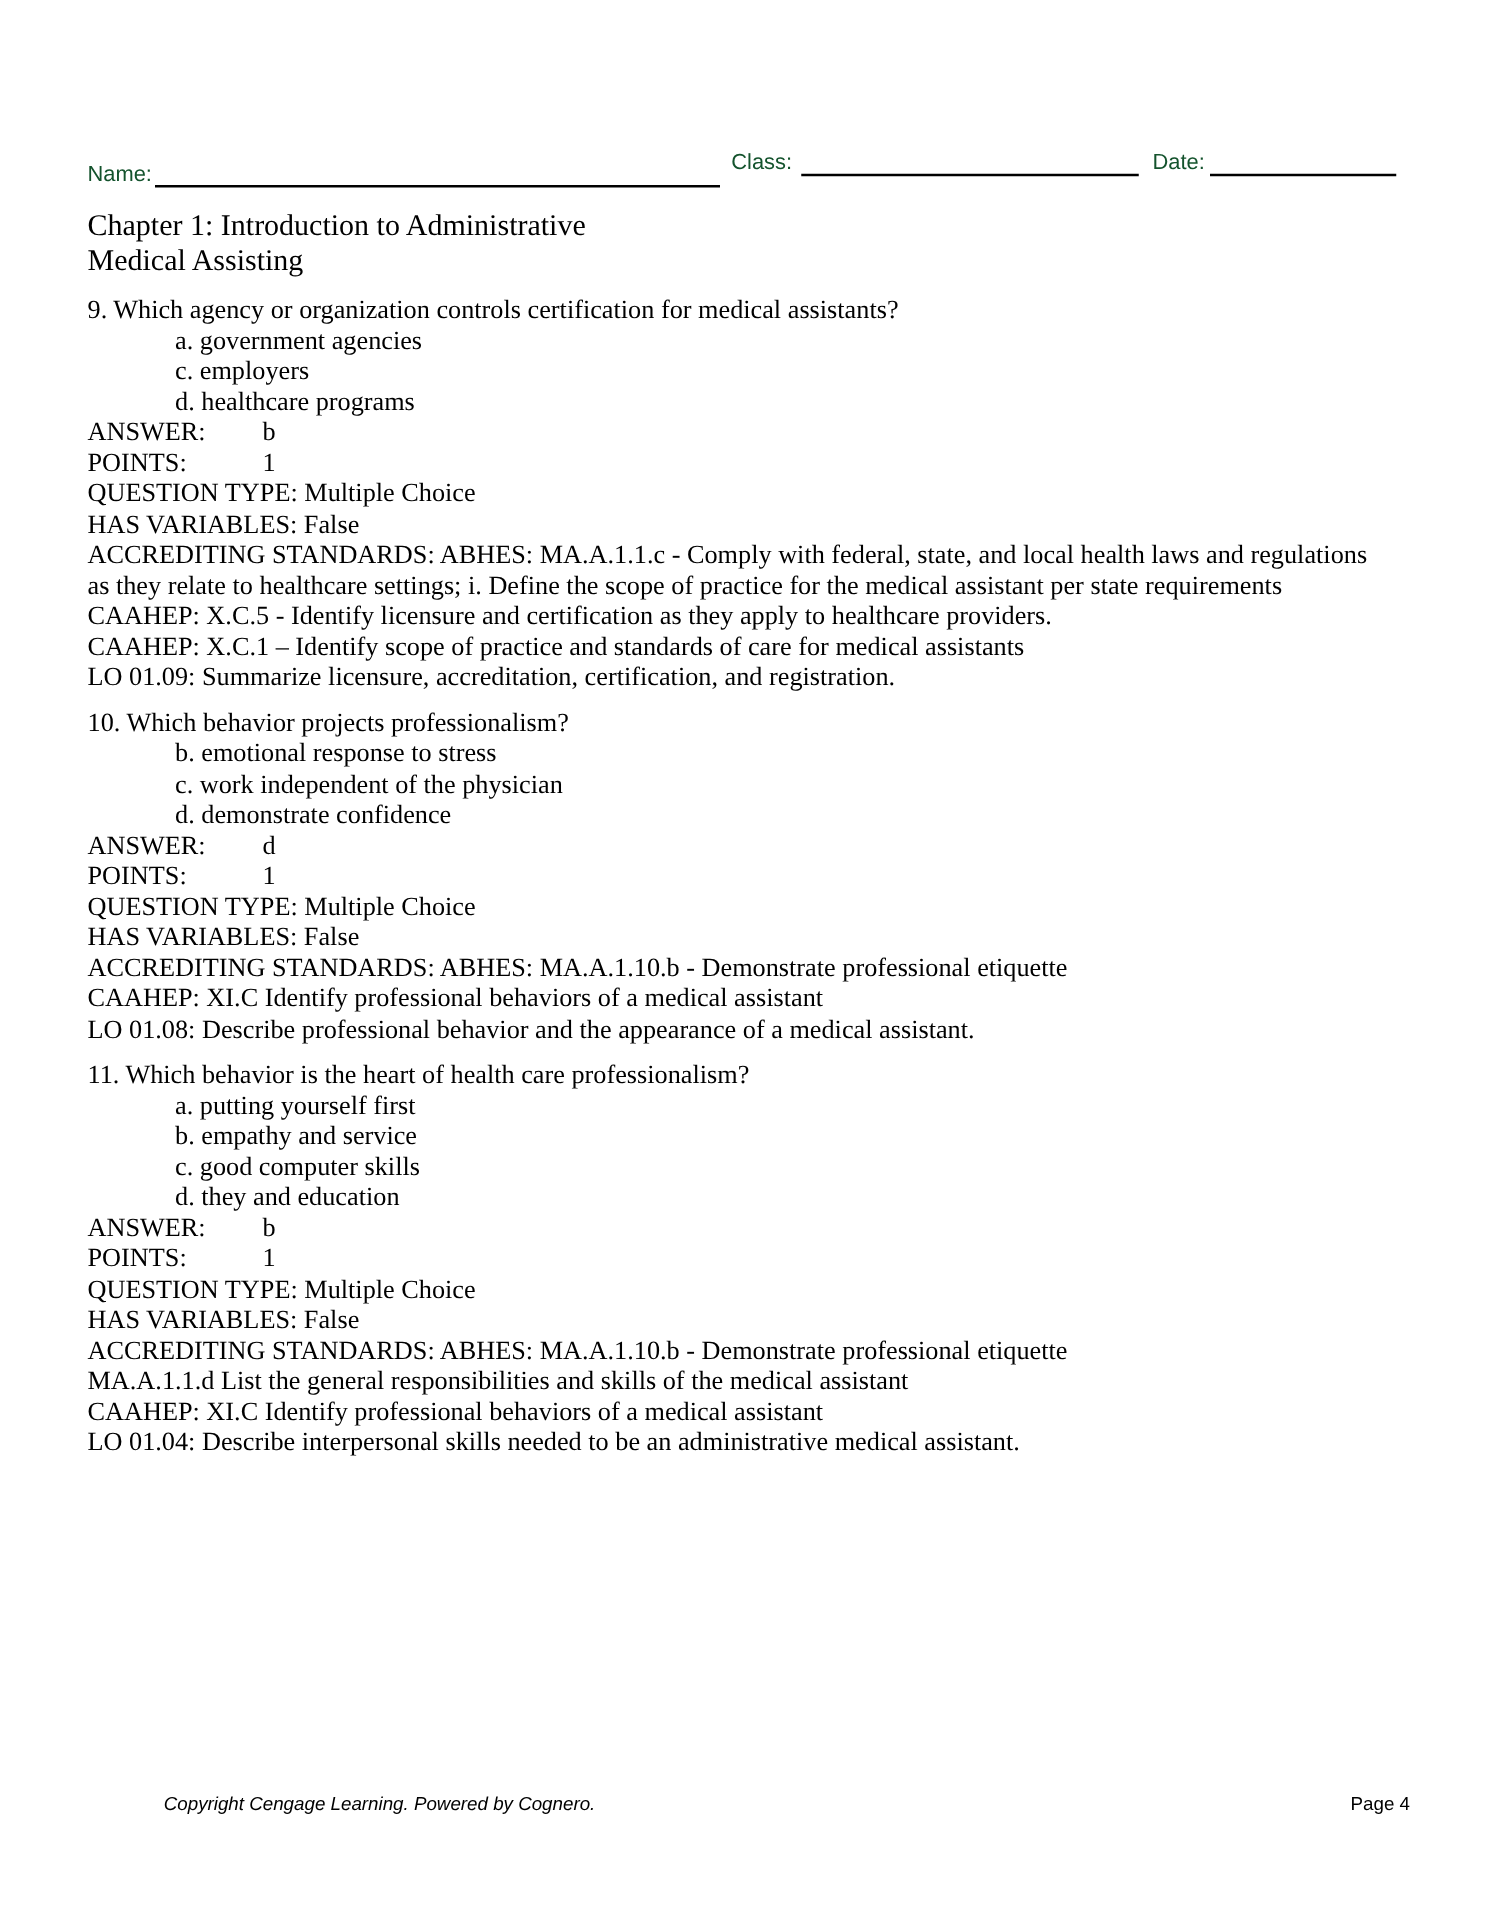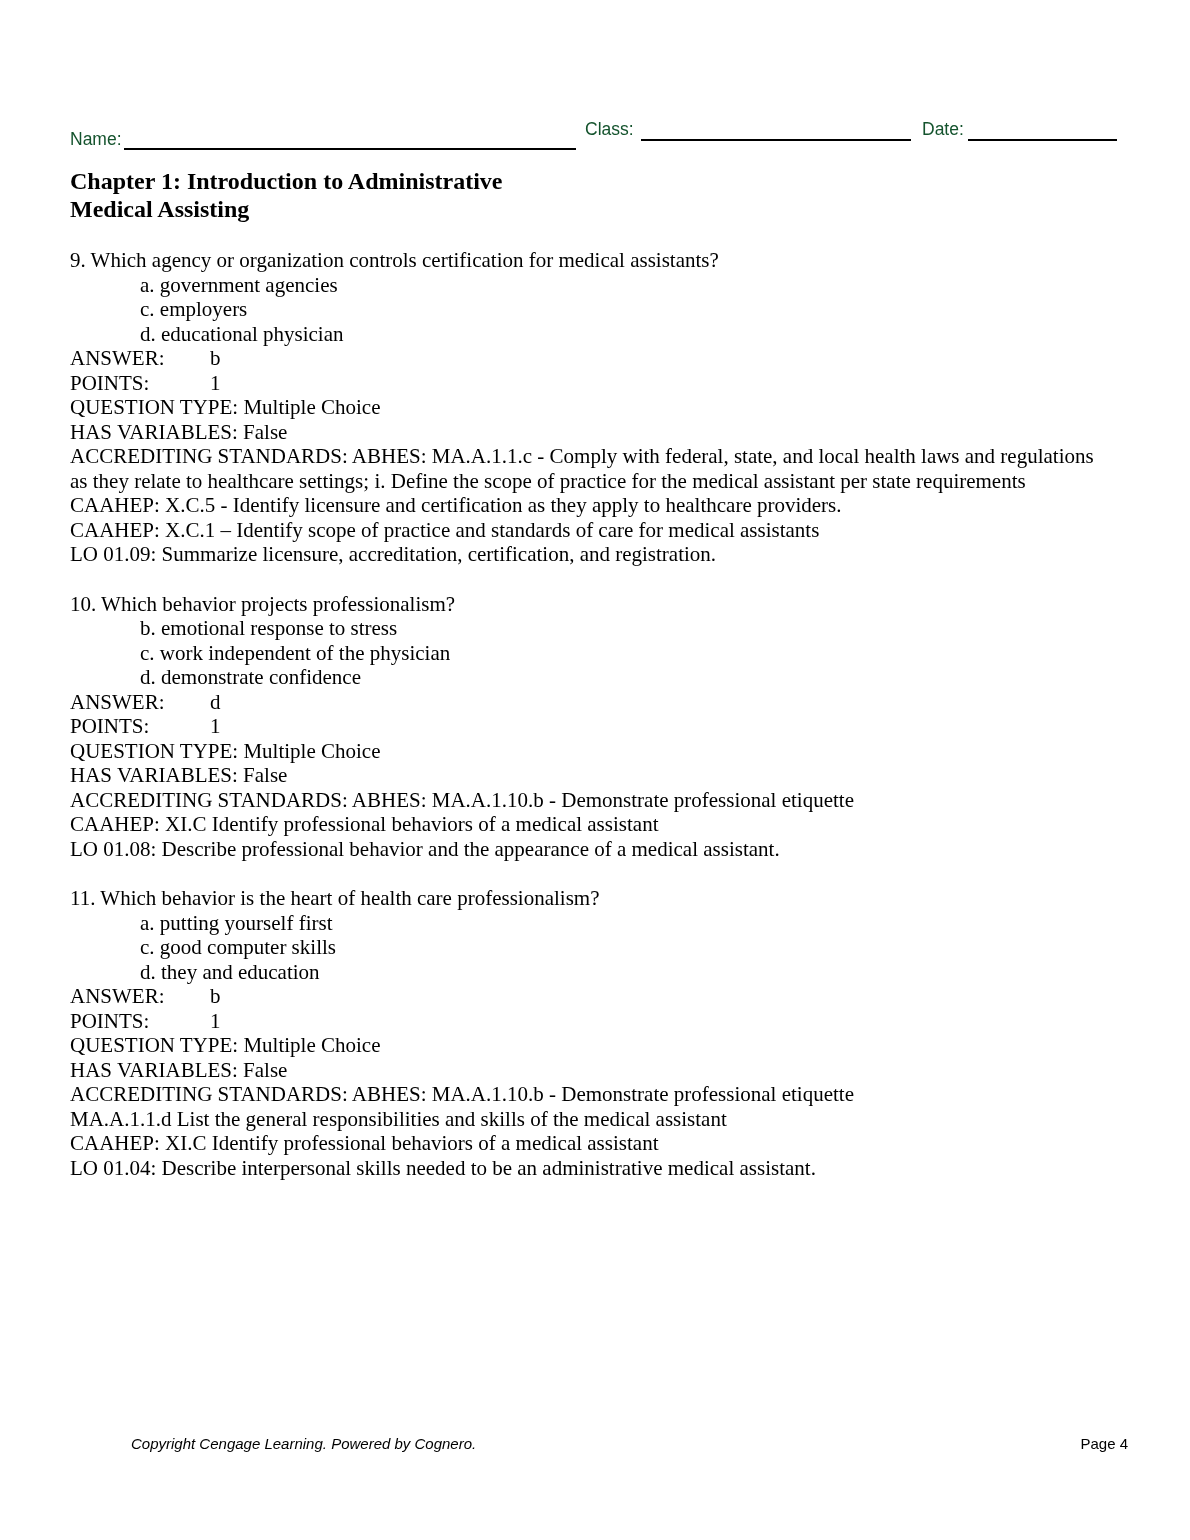--- a/index.html
+++ b/index.html
@@ -31,24 +31,24 @@
   .content {
     position: absolute;
     left: 70px;
     top: 167px;
     width: 1040px;
   }
   .chapter-title {
     font-size: 24px;
     line-height: 28px;
     max-width: 460px;
-    font-weight: bold;
+    font-weight: normal;
   }
   .question-unit { font-size: 21px; line-height: 24.5px; }
-  .question-block { margin-top: 25px; }
+  .question-block { margin-top: 12px; }
   .choice-list { padding-left: 70px; }
   .answer-block { }
   .meta-label { display: inline-block; width: 140px; }
   
   .footer {
     position: absolute;
     left: 0;
     right: 0;
     top: 1435px;
     height: 22px;
@@ -86,21 +86,21 @@
 
   <div class="content">
     <div class="chapter-title">Chapter 1: Introduction to Administrative Medical Assisting</div>
     <div id="questions">
   <div class="question-unit">
     <div class="question-block">
       <div class="question-text">9. Which agency or organization controls certification for medical assistants?</div>
       <div class="choice-list">
               <div class="choice">a. government agencies</div>
               <div class="choice">c. employers</div>
-              <div class="choice">d. educational physician</div>
+              <div class="choice">d. healthcare programs</div>
             </div>
     </div>
     <div class="answer-block">
       <div class="meta-line"><span class="meta-label">ANSWER:</span><span class="meta-value">b</span></div>
       <div class="meta-line"><span class="meta-label">POINTS:</span><span class="meta-value">1</span></div>
       <div class="detail-lines">
               <div class="detail-line">QUESTION TYPE: Multiple Choice</div>
               <div class="detail-line">HAS VARIABLES: False</div>
               <div class="detail-line">ACCREDITING STANDARDS: ABHES: MA.A.1.1.c - Comply with federal, state, and local health laws and regulations as they relate to healthcare settings; i. Define the scope of practice for the medical assistant per state requirements</div>
               <div class="detail-line">CAAHEP: X.C.5 - Identify licensure and certification as they apply to healthcare providers.</div>
@@ -130,20 +130,21 @@
               <div class="detail-line">LO 01.08: Describe professional behavior and the appearance of a medical assistant.</div>
             </div>
     </div>
   </div>
 
   <div class="question-unit">
     <div class="question-block">
       <div class="question-text">11. Which behavior is the heart of health care professionalism?</div>
       <div class="choice-list">
               <div class="choice">a. putting yourself first</div>
+              <div class="choice">b. empathy and service</div>
               <div class="choice">c. good computer skills</div>
               <div class="choice">d. they and education</div>
             </div>
     </div>
     <div class="answer-block">
       <div class="meta-line"><span class="meta-label">ANSWER:</span><span class="meta-value">b</span></div>
       <div class="meta-line"><span class="meta-label">POINTS:</span><span class="meta-value">1</span></div>
       <div class="detail-lines">
               <div class="detail-line">QUESTION TYPE: Multiple Choice</div>
               <div class="detail-line">HAS VARIABLES: False</div>

